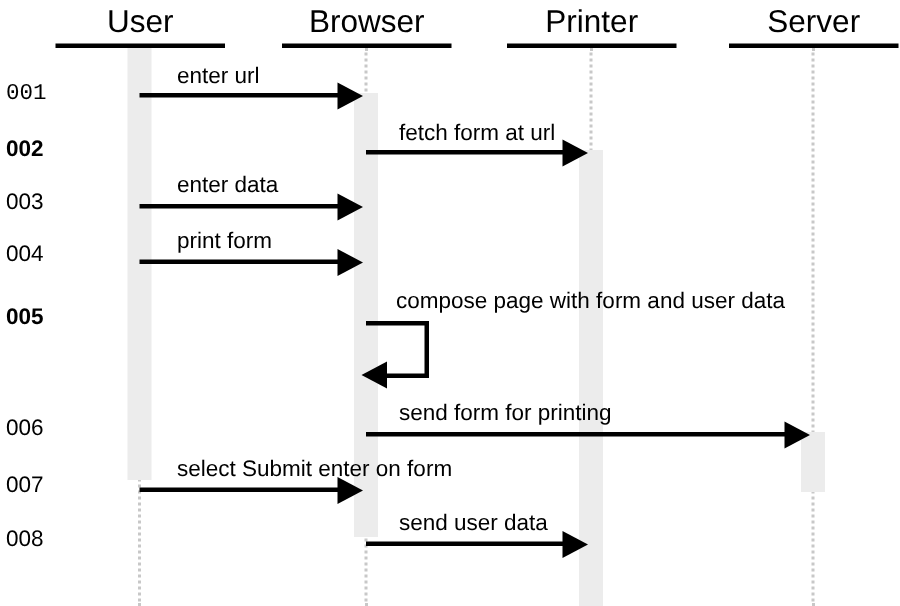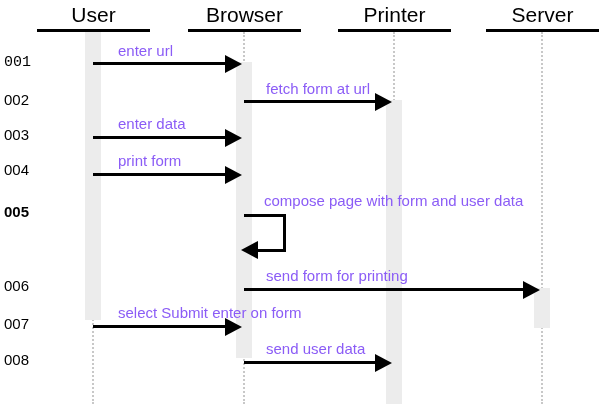--- a/index.html
+++ b/index.html
@@ -45,21 +45,21 @@
     position: absolute;
     font-size: 15px;
     line-height: 18px;
     color: #000;
     white-space: nowrap;
   }
   .msg-label {
     position: absolute;
     font-size: 15px;
     line-height: 18px;
-    color: #8b5cf6;
+    color: #000000;
     white-space: nowrap;
   }
   .msg-line {
     position: absolute;
     height: 3px;
     background: #000000;
   }
   .arrowhead-right {
     position: absolute;
     width: 0;
@@ -108,21 +108,21 @@
   <div class="lifeline-dotted" style="left:243px; top:32px; height:372px;"></div>
   <div class="lifeline-dotted" style="left:393px; top:32px; height:372px;"></div>
   <div class="lifeline-dotted" style="left:541px; top:32px; height:372px;"></div>
 
   <div class="activation" style="left:85px; top:32px; width:16px; height:288px;"></div>
   <div class="activation" style="left:236px; top:62px; width:16px; height:296px;"></div>
   <div class="activation" style="left:386px; top:100px; width:16px; height:304px;"></div>
   <div class="activation" style="left:534px; top:288px; width:16px; height:40px;"></div>
 
   <div class="step-label" style="left:4px; top:54px;font-family:Liberation Mono, monospace;">001</div>
-  <div class="step-label" style="left:4px; top:91px;">002</div>
+  <div class="step-label" style="left:4px; top:91px;font-weight:bold;">002</div>
   <div class="step-label" style="left:4px; top:126px;">003</div>
   <div class="step-label" style="left:4px; top:161px;">004</div>
   <div class="step-label" style="left:4px; top:203px;font-weight:bold;">005</div>
   <div class="step-label" style="left:4px; top:277px;">006</div>
   <div class="step-label" style="left:4px; top:315px;">007</div>
   <div class="step-label" style="left:4px; top:351px;">008</div>
 
   <div class="msg-label" style="left:118px; top:42px;">enter url</div>
   <div class="msg-line" style="left:93px; top:62px; width:134px;"></div>
   <div class="arrowhead-right" style="left:225px; top:55px;"></div>

